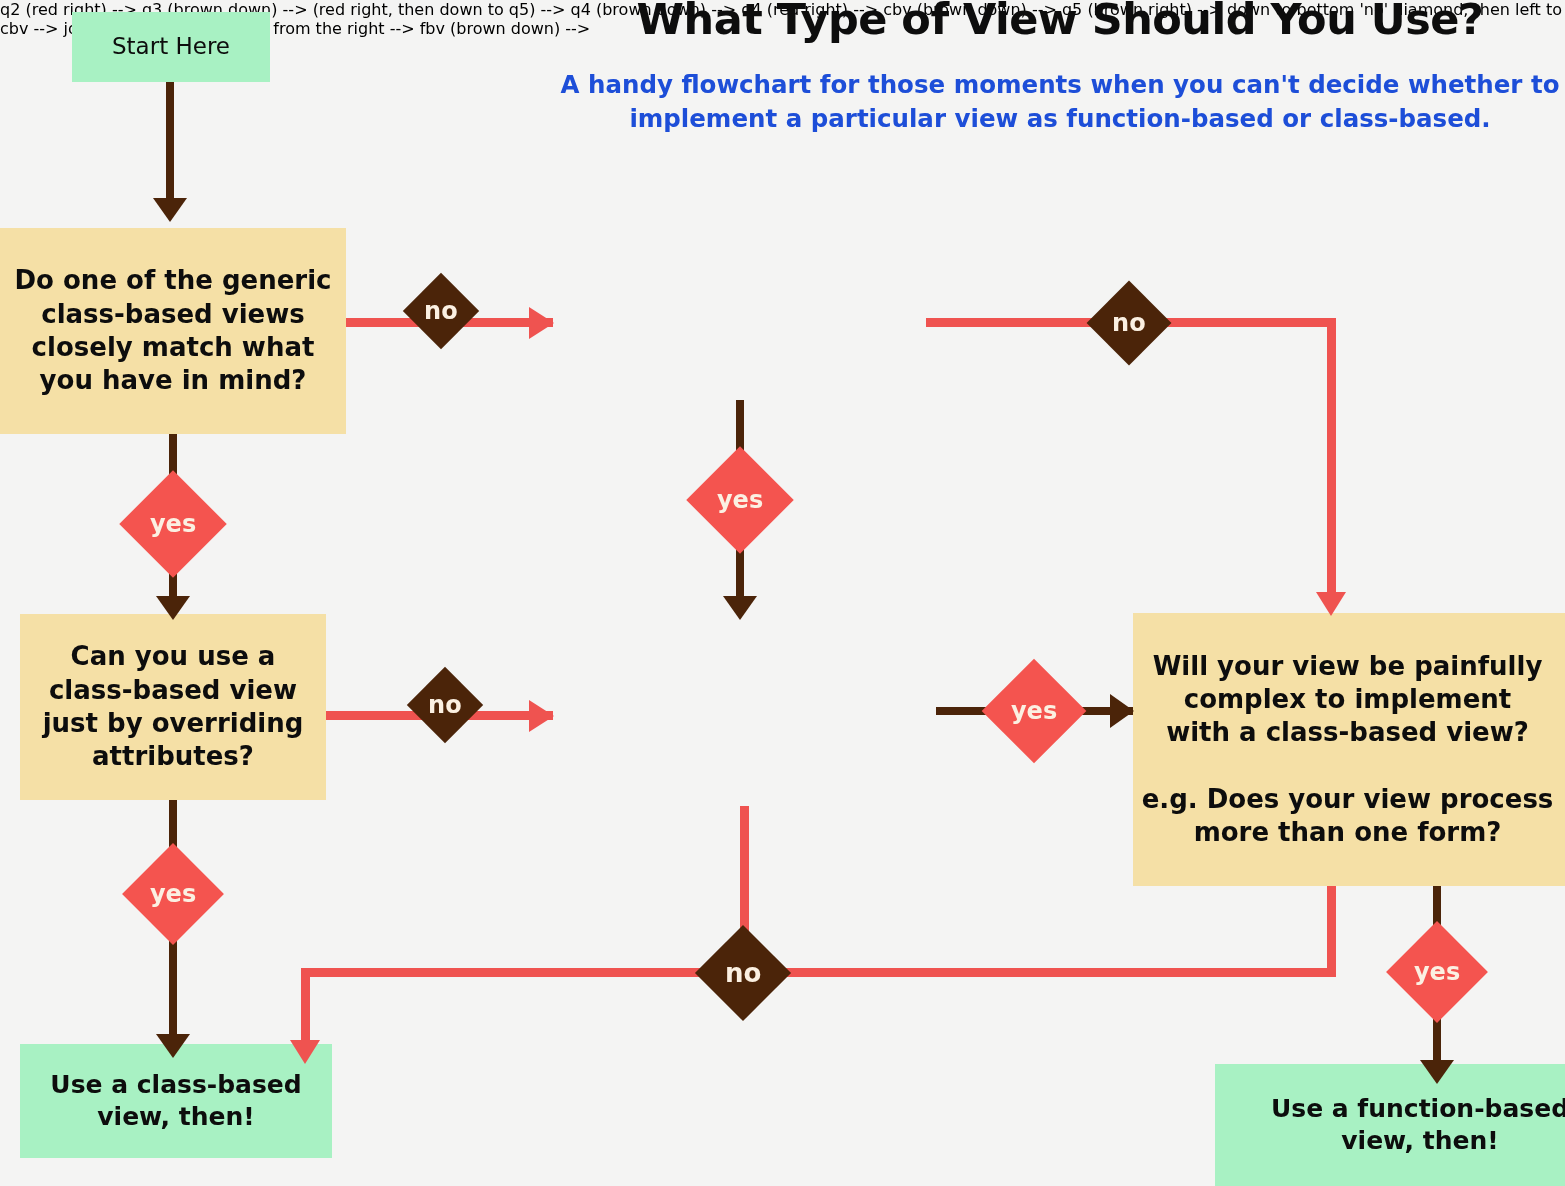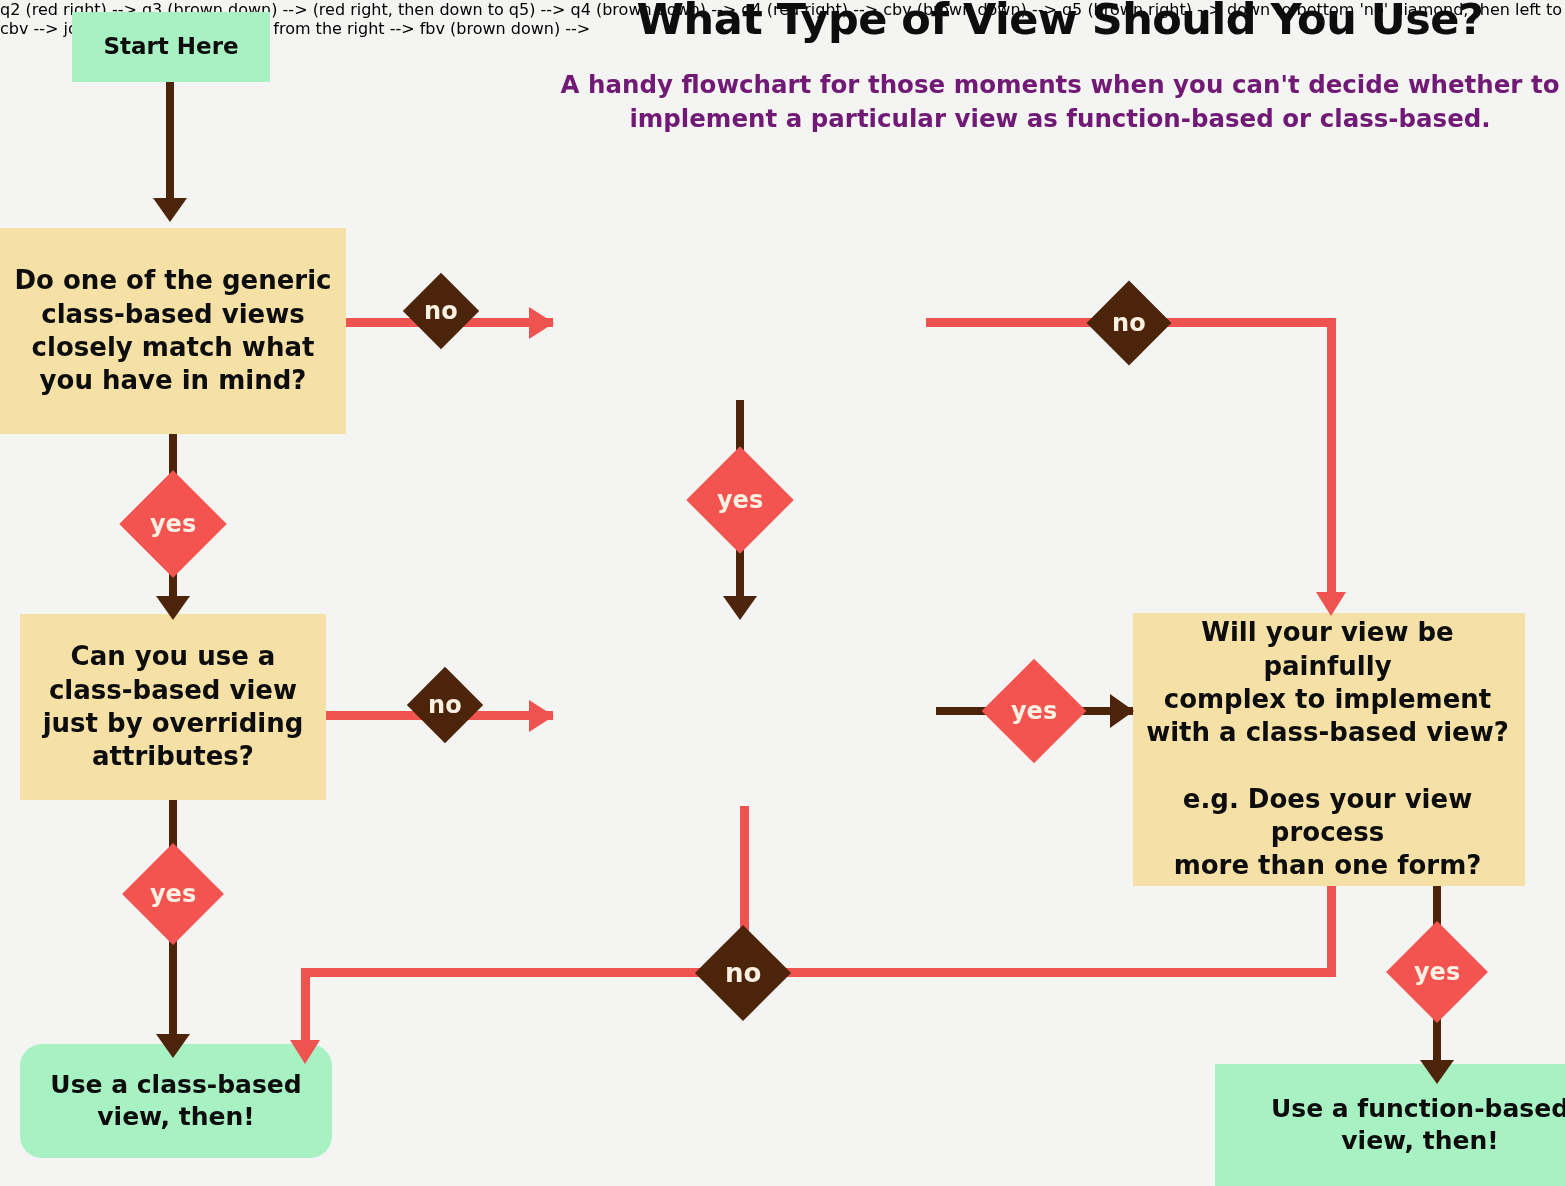--- a/index.html
+++ b/index.html
@@ -29,40 +29,40 @@
     line-height: 1.1;
   }
   .subtitle {
     position: absolute;
     left: 560px;
     top: 68px;
     width: 1000px;
     text-align: center;
     font-size: 24.5px;
     font-weight: 600;
-    color: #701a75;
+    color: #1d4ed8;
     line-height: 1.38;
   }
   
   .node {
     position: absolute;
     box-sizing: border-box;
     display: flex;
     align-items: center;
     justify-content: center;
     text-align: center;
     color: #0d0d0d;
     font-weight: 700;
     line-height: 1.28;
     white-space: pre-line;
     padding: 4px 10px;
   }
   .node.process { background: #f5e0a6; font-size: 26px; }
   .node.terminal { background: #a8f1c3; font-size: 25px; }
-  .node.start { background: #a8f1c3; font-size: 23px; font-weight: 700; }
+  .node.start { background: #a8f1c3; font-size: 23px; font-weight: 400; }
   
   .diamond {
     position: absolute;
     display: flex;
     align-items: center;
     justify-content: center;
     transform: rotate(45deg);
     color: #fbf0e2;
     font-weight: 700;
     z-index: 6;
@@ -198,34 +198,34 @@
       <span>no</span>
     </div>
   <div class="seg red" style="left:301px; top:968px; width:9px; height:76px;"></div>
   <div class="arrow down red" style="left:290px; top:1040px;"></div>
 
    joins same horizontal line from the right --&gt;
   <div class="seg red" style="left:749px; top:968px; width:587px; height:9px;"></div>
   <div class="seg red" style="left:1327px; top:886px; width:9px; height:87px;"></div>
 
   
-  <div class="node process" style="left:1133px; top:613px; width:392px; height:273px;padding-left:7px;">Will your view be painfully
+  <div class="node process" style="left:1133px; top:613px; width:432px; height:273px;padding-left:7px;">Will your view be painfully
 complex to implement
 with a class-based view?
 
 e.g. Does your view process
 more than one form?</div>
 
    fbv (brown down) --&gt;
   <div class="seg brown" style="left:1433px; top:886px; width:8px; height:180px;"></div>
   <div class="diamond yes" style="left:1401px; top:936px; width:72px; height:72px; font-size:24px;">
       <span>yes</span>
     </div>
   <div class="arrow down brown" style="left:1420px; top:1060px;"></div>
 
   
-  <div class="node terminal" style="left:20px; top:1044px; width:312px; height:114px;border-radius:22px;">Use a class-based
+  <div class="node terminal" style="left:20px; top:1044px; width:312px; height:114px;">Use a class-based
 view, then!</div>
 
   <div class="node terminal" style="left:1215px; top:1064px; width:410px; height:122px;">Use a function-based
 view, then!</div>
 
 </div>
 
 </body></html>

